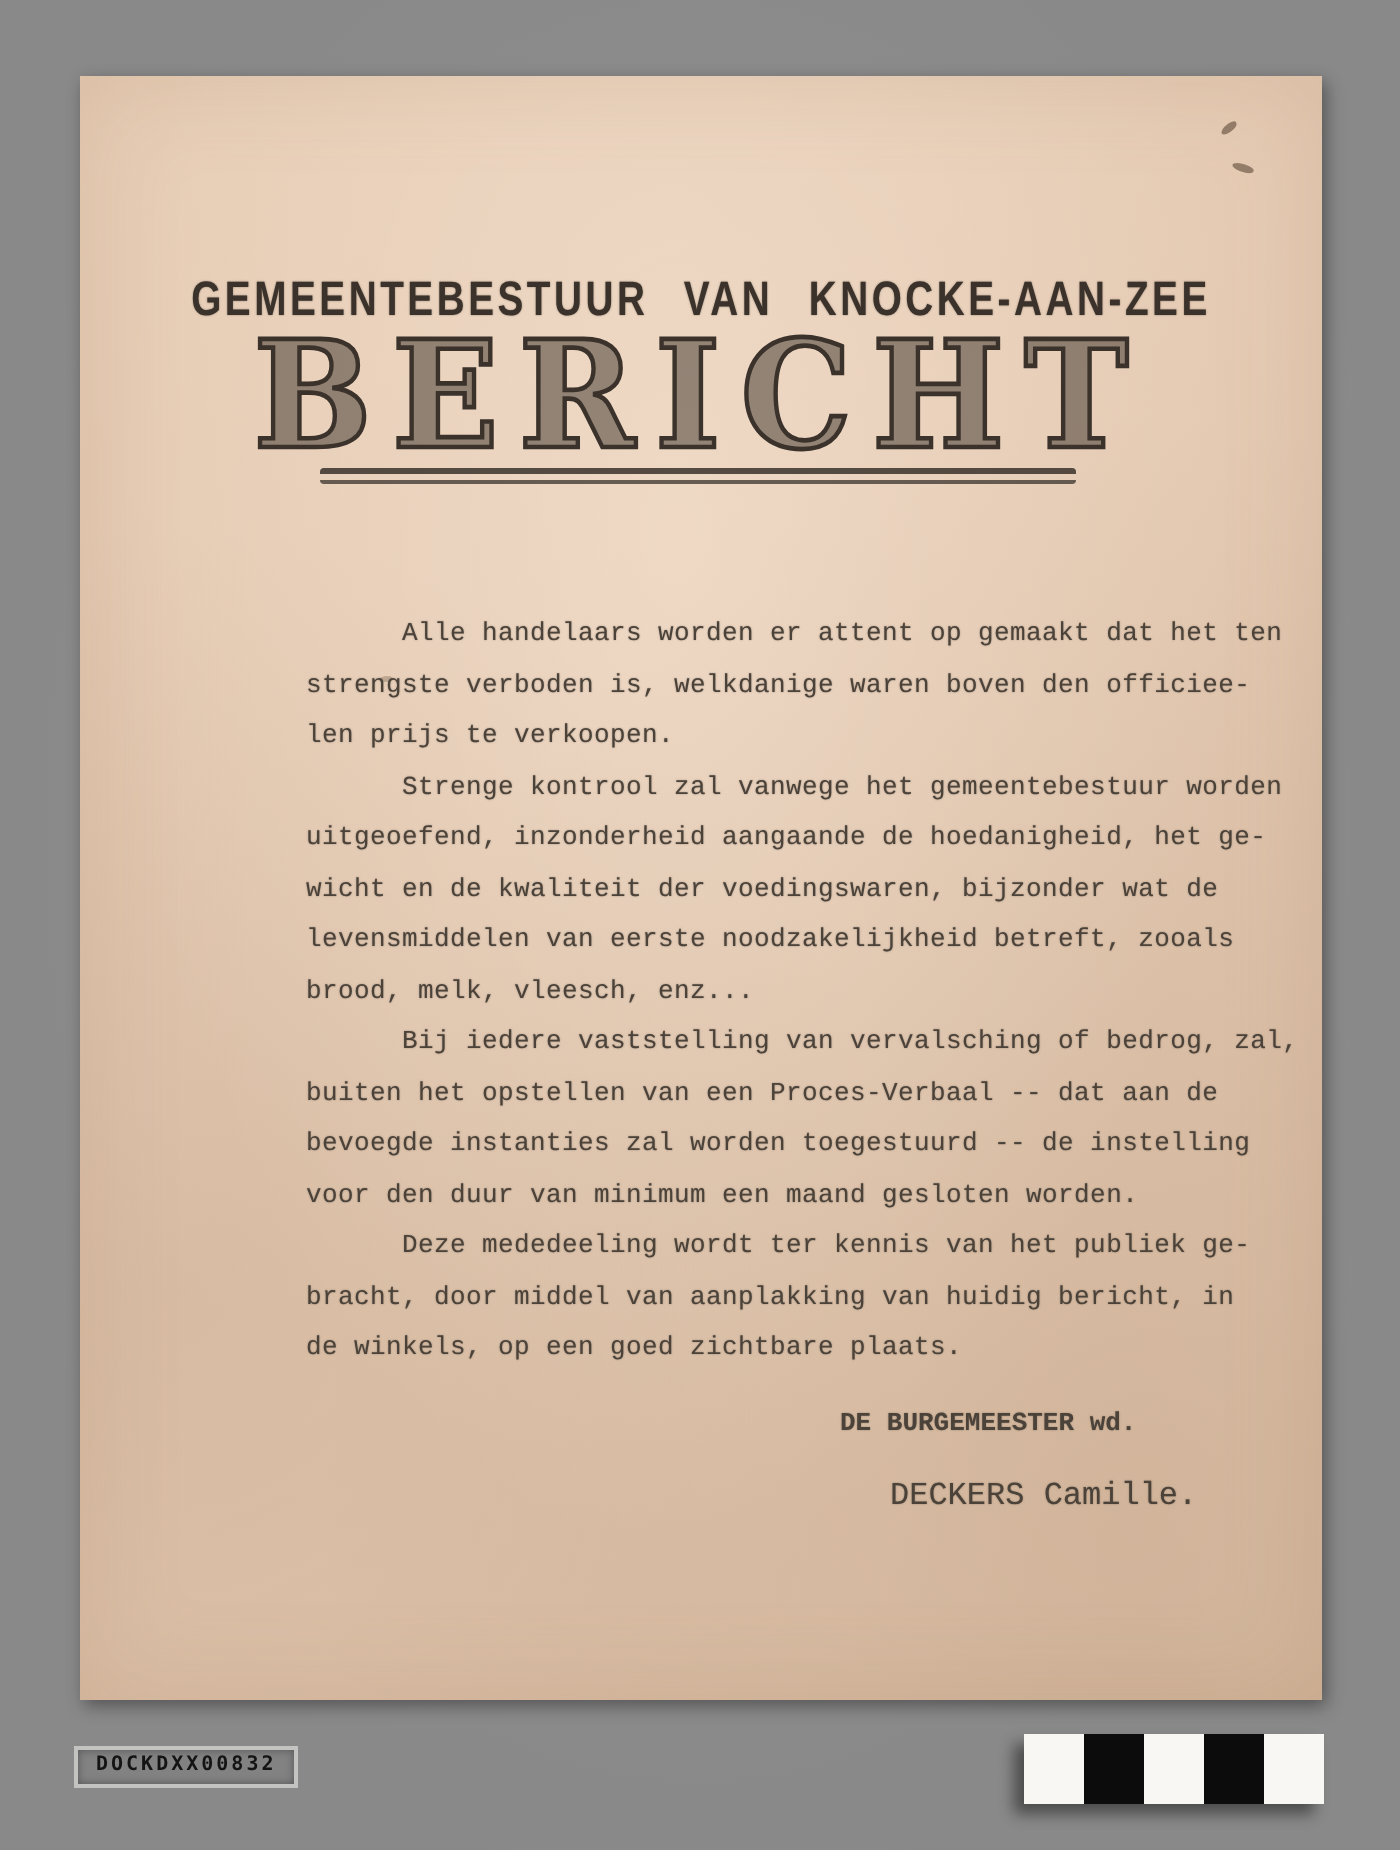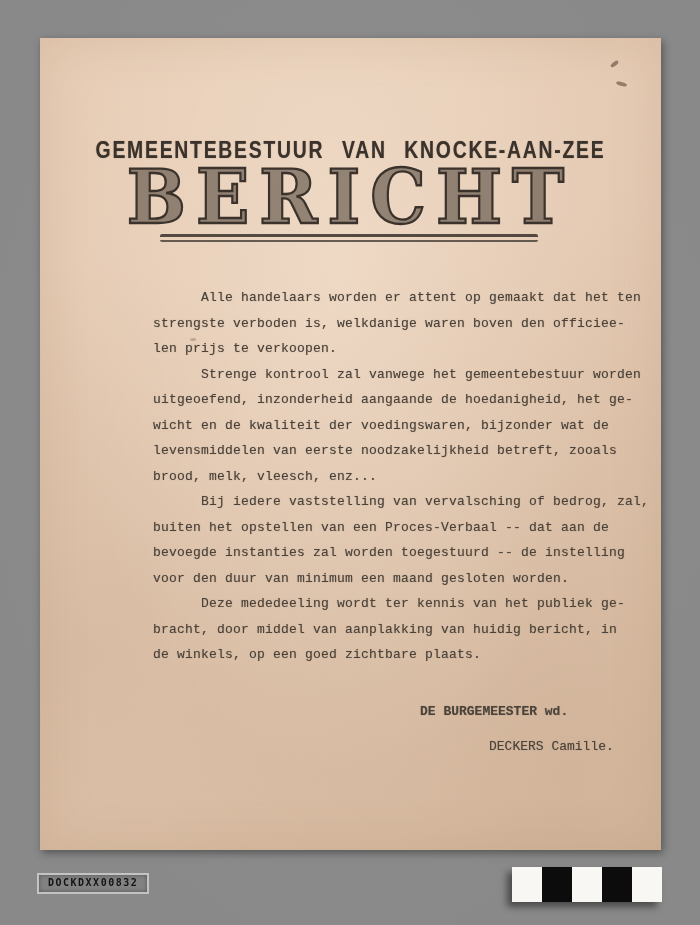--- a/index.html
+++ b/index.html
@@ -86,21 +86,21 @@
     height: 3px;
     border-top: 3px solid rgba(57,50,43,0.85);
     border-bottom: 2px solid rgba(57,50,43,0.75);
     border-radius: 2px;
   }
 
   
   .body-text {
     position: absolute;
     left: 113px;
-    top: 247px;
+    top: 266px;
     width: 500px;
     font-family: "Liberation Mono", "DejaVu Sans Mono", monospace;
     font-size: 13px;
     line-height: 25.5px;
     color: #4b4239;
     white-space: pre;
     text-shadow: 0 0 1px rgba(75,66,57,0.45);
     letter-spacing: 0.2px;
   }
   .dateline {
@@ -122,25 +122,24 @@
     color: #4b4239;
     text-shadow: 0 0 1px rgba(75,66,57,0.45);
     white-space: nowrap;
     font-weight: bold;
   }
   .sig-name {
     position: absolute;
     left: 405px;
     top: 701px;
     font-family: "Liberation Mono", "DejaVu Sans Mono", monospace;
-    font-size: 13px;
-    color: #4b4239;
-    text-shadow: 0 0 1px rgba(75,66,57,0.45);
-    white-space: nowrap;
-    margin-left: 44px;
+    font-size: 16px;
+    color: #4b4239;
+    text-shadow: 0 0 1px rgba(75,66,57,0.45);
+    white-space: nowrap;
   }
 
   
   .archive-label {
     position: absolute;
     left: 37px;
     top: 873px;
     padding: 3px 9px 4px 9px;
     border: 2px solid #c3c3c1;
     background: #828282;

